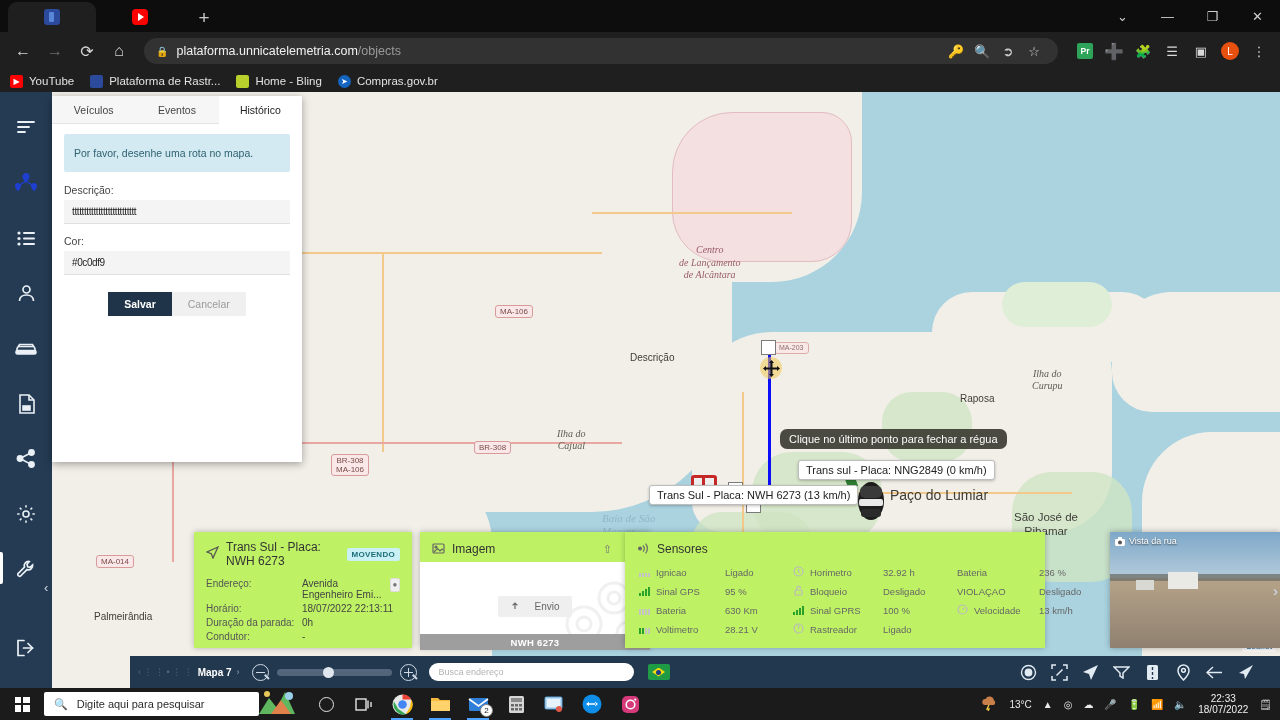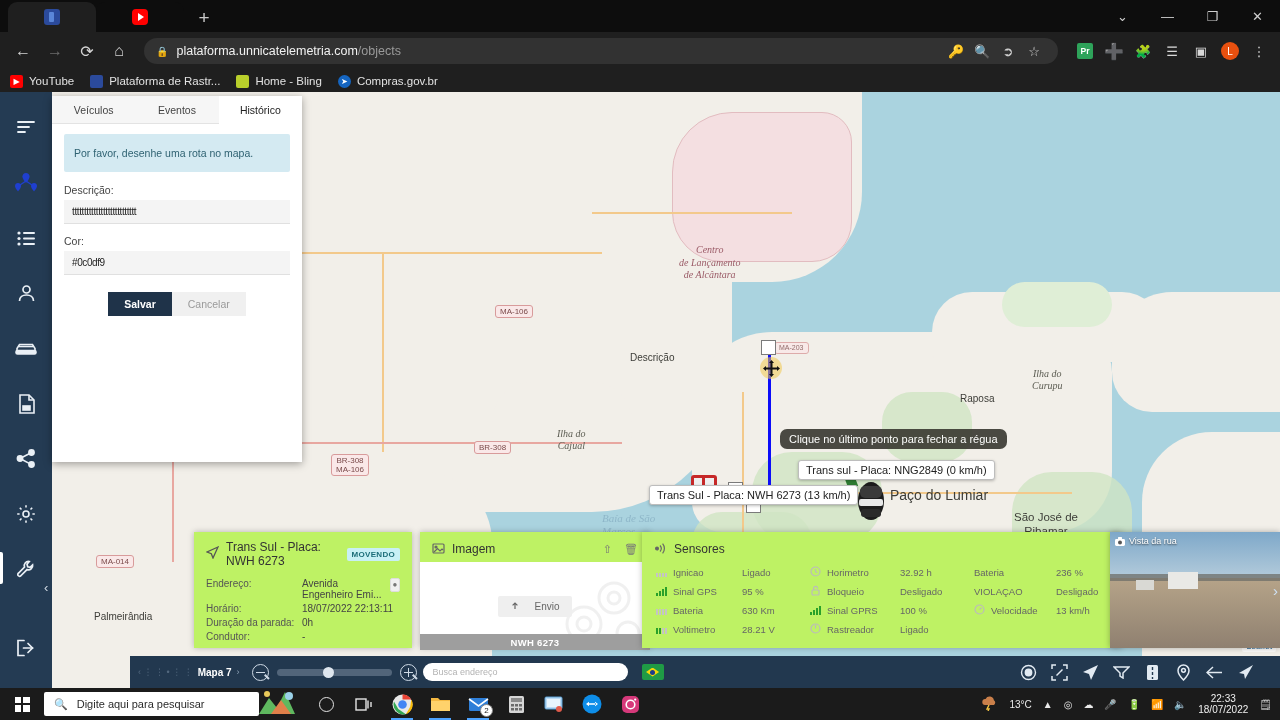--- a/index.html
+++ b/index.html
@@ -154,21 +154,21 @@
   .bc b { color:#fff; font-weight:bold; font-size:10px; }
   .zoomctl { display:flex; align-items:center; gap:8px; margin-left:6px; }
   .zicon { width:17px;height:17px;border:1.6px solid #cfdae6;border-radius:50%; position:relative; }
   .zicon::after{content:"";position:absolute;left:11px;top:11px;width:6px;height:1.6px;background:#cfdae6;transform:rotate(45deg);}
   .zicon i { position:absolute; left:3px; top:7px; width:9px; height:1.6px; background:#cfdae6; display:block;}
   .zicon i.v { left:7px; top:3px; width:1.6px; height:9px;}
   .zslider { width:115px; height:7px; background:#52657a; border-radius:4px; position:relative; }
   .zknob { position:absolute; left:46px; top:-2px; width:11px; height:11px; border-radius:50%; background:#dfe6ee; }
   .searchbox {
     width:205px; height:18px; background:#fff; border-radius:10px; font-size:9px; color:#b3b3b3;
-    display:flex; align-items:center; padding:0 10px; 
+    display:flex; align-items:center; padding:0 10px; margin-left:6px;
   }
   .flagbtn { width:22px; height:16px; background:#1f9b45; border-radius:2px; margin-left:8px; display:flex; align-items:center; justify-content:center; }
   .flagdia { width:13px; height:9px; background:#f5d90a; transform:rotate(0deg); clip-path:polygon(50% 0,100% 50%,50% 100%,0 50%); display:flex;align-items:center;justify-content:center;}
   .flagdia span { width:5px;height:5px;border-radius:50%;background:#1c3b8b; display:block;}
   .mt-tools { display:flex; align-items:center; gap:14px; margin-left:auto; padding-right:18px; color:#e2eaf2; }
   .mt-tools .t { width:17px;height:17px;display:flex;align-items:center;justify-content:center; }
   .leaflet-attr { position:absolute; right:2px; bottom:2px; background:rgba(255,255,255,.75); color:#2b6a9b; font-size:8.5px; padding:1px 4px; border-radius:2px;}
 
   
   .taskbar { position:absolute; left:0; bottom:0; width:1280px; height:32px; background:#1b1b1b; display:flex; align-items:center; }
@@ -496,21 +496,21 @@
           <div class="envio-btn">
             <svg width="10" height="10" viewBox="0 0 10 10" fill="none" stroke="#666" stroke-width="1.2">
                 <path d="M5 8V2M2.6 4.4L5 2l2.4 2.4"></path>
               </svg>
             <span>Envio</span>
           </div>
           <div class="plate-bar">NWH 6273</div>
         </div>
       </div>
 
-      <div class="dcard" style="left:590px;width:480px;">
+      <div class="dcard" style="left:573px;width:420px;">
         <div class="dcard-head">
           <span>
             <svg width="13" height="11" viewBox="0 0 13 11" fill="none" stroke="#666" stroke-width="1.2">
                 <circle cx="3" cy="5.5" r="1.4" fill="#666"></circle>
                 <path d="M6 2.5a4.5 4.5 0 0 1 0 6"></path>
                 <path d="M8.6 0.6a7.6 7.6 0 0 1 0 9.8"></path>
               </svg>
           </span>
           <span class="dcard-title">Sensores</span>
         </div>

